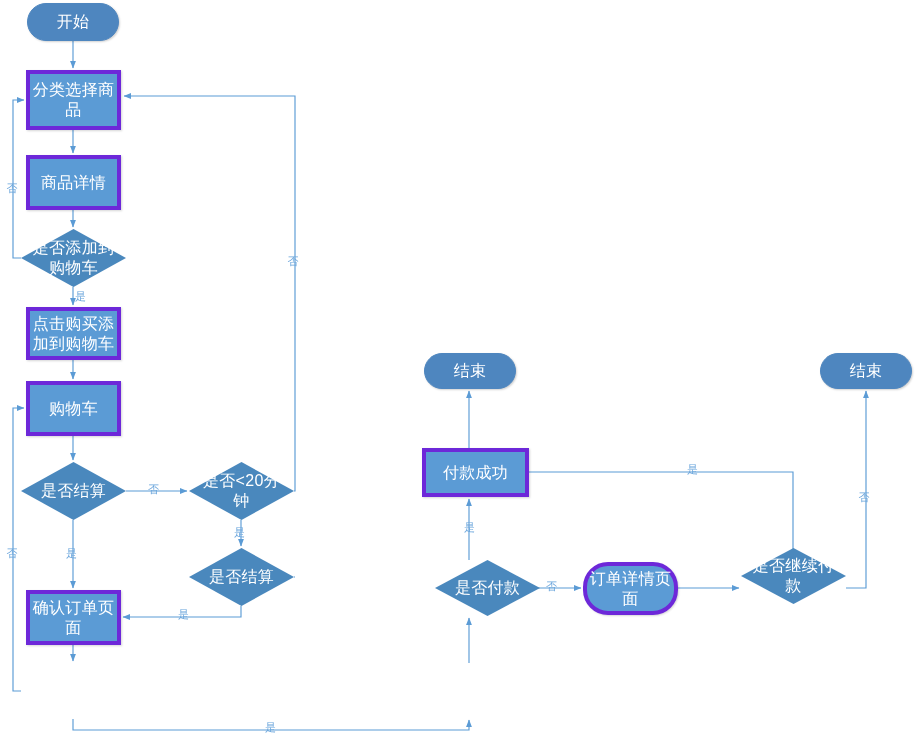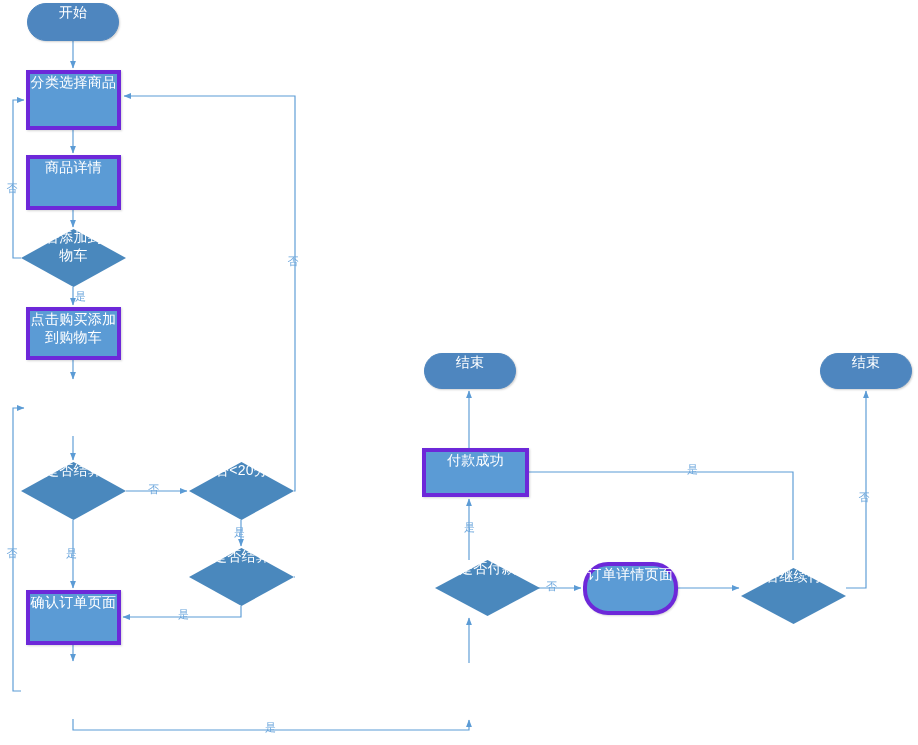--- a/index.html
+++ b/index.html
@@ -1,19 +1,19 @@
 <!DOCTYPE html>
 <html><head>
 <meta charset="utf-8">
 <style>
   html,body{margin:0;padding:0;background:#ffffff;}
   body{font-family:"Liberation Sans","DejaVu Sans",sans-serif;}
   #canvas{position:relative;width:918px;height:745px;background:#ffffff;overflow:hidden;}
-  .node{position:absolute;box-sizing:border-box;display:flex;align-items:flex-start;justify-content:center;
-        text-align:center;color:#ffffff;font-size:14px;line-height:1.25;letter-spacing:.3px;}
+  .node{position:absolute;box-sizing:border-box;display:flex;align-items:center;justify-content:center;
+        text-align:center;color:#ffffff;font-size:16px;line-height:1.25;letter-spacing:.3px;}
   .terminator{background:#4e86bf;border:1px solid #4e86bf;border-radius:999px;
               box-shadow:1px 1px 2px rgba(0,0,0,.18);}
   .process{background:#5b9bd5;border:4px solid #6d28d9;box-shadow:1px 1px 2px rgba(0,0,0,.16);}
   .decision{background:transparent;border:none;box-shadow:none;}
   .decision .dia{position:absolute;inset:0;background:#4a88bd;
                  clip-path:polygon(50% 0,100% 50%,50% 100%,0 50%);
                  filter:drop-shadow(1px 1px 1.5px rgba(0,0,0,.16));}
   .decision .dtxt{position:relative;z-index:2;padding:0 6px;}
   svg#wires{position:absolute;left:0;top:0;width:918px;height:745px;overflow:visible;}
   .wire{fill:none;stroke:#5b9bd5;stroke-width:1.15px;}
@@ -94,20 +94,23 @@
 
   <div class="node decision" style="left:21px;top:229px;width:105px;height:58px;">
     <span class="dia"></span>
     <span class="dtxt">是否添加到购物车</span>
   </div>
 
   <div class="node process" style="left:26px;top:307px;width:95px;height:53px;">
     <span>点击购买添加到购物车</span>
   </div>
 
+  <div class="node process" style="left:26px;top:381px;width:95px;height:55px;">
+    <span>购物车</span>
+  </div>
 
   <div class="node decision" style="left:21px;top:462px;width:105px;height:58px;">
     <span class="dia"></span>
     <span class="dtxt">是否结算</span>
   </div>
 
   <div class="node decision" style="left:189px;top:462px;width:105px;height:58px;">
     <span class="dia"></span>
     <span class="dtxt">是否&lt;20分钟</span>
   </div>
@@ -133,21 +136,21 @@
   </div>
 
   <div class="node terminator" style="left:424px;top:353px;width:92px;height:36px;">
     <span>结束</span>
   </div>
 
   <div class="node process" style="left:583px;top:562px;width:95px;height:53px;border-radius:25px;">
     <span>订单详情页面</span>
   </div>
 
-  <div class="node decision" style="left:741px;top:568px;width:105px;height:56px;">
+  <div class="node decision" style="left:741px;top:548px;width:105px;height:56px;">
     <span class="dia"></span>
     <span class="dtxt">是否继续付款</span>
   </div>
 
   <div class="node terminator" style="left:820px;top:353px;width:92px;height:36px;">
     <span>结束</span>
   </div>
 
   <div class="elabel vert" style="left:6px;top:175px;">否</div>
   <div class="elabel" style="left:75px;top:291px;">是</div>

